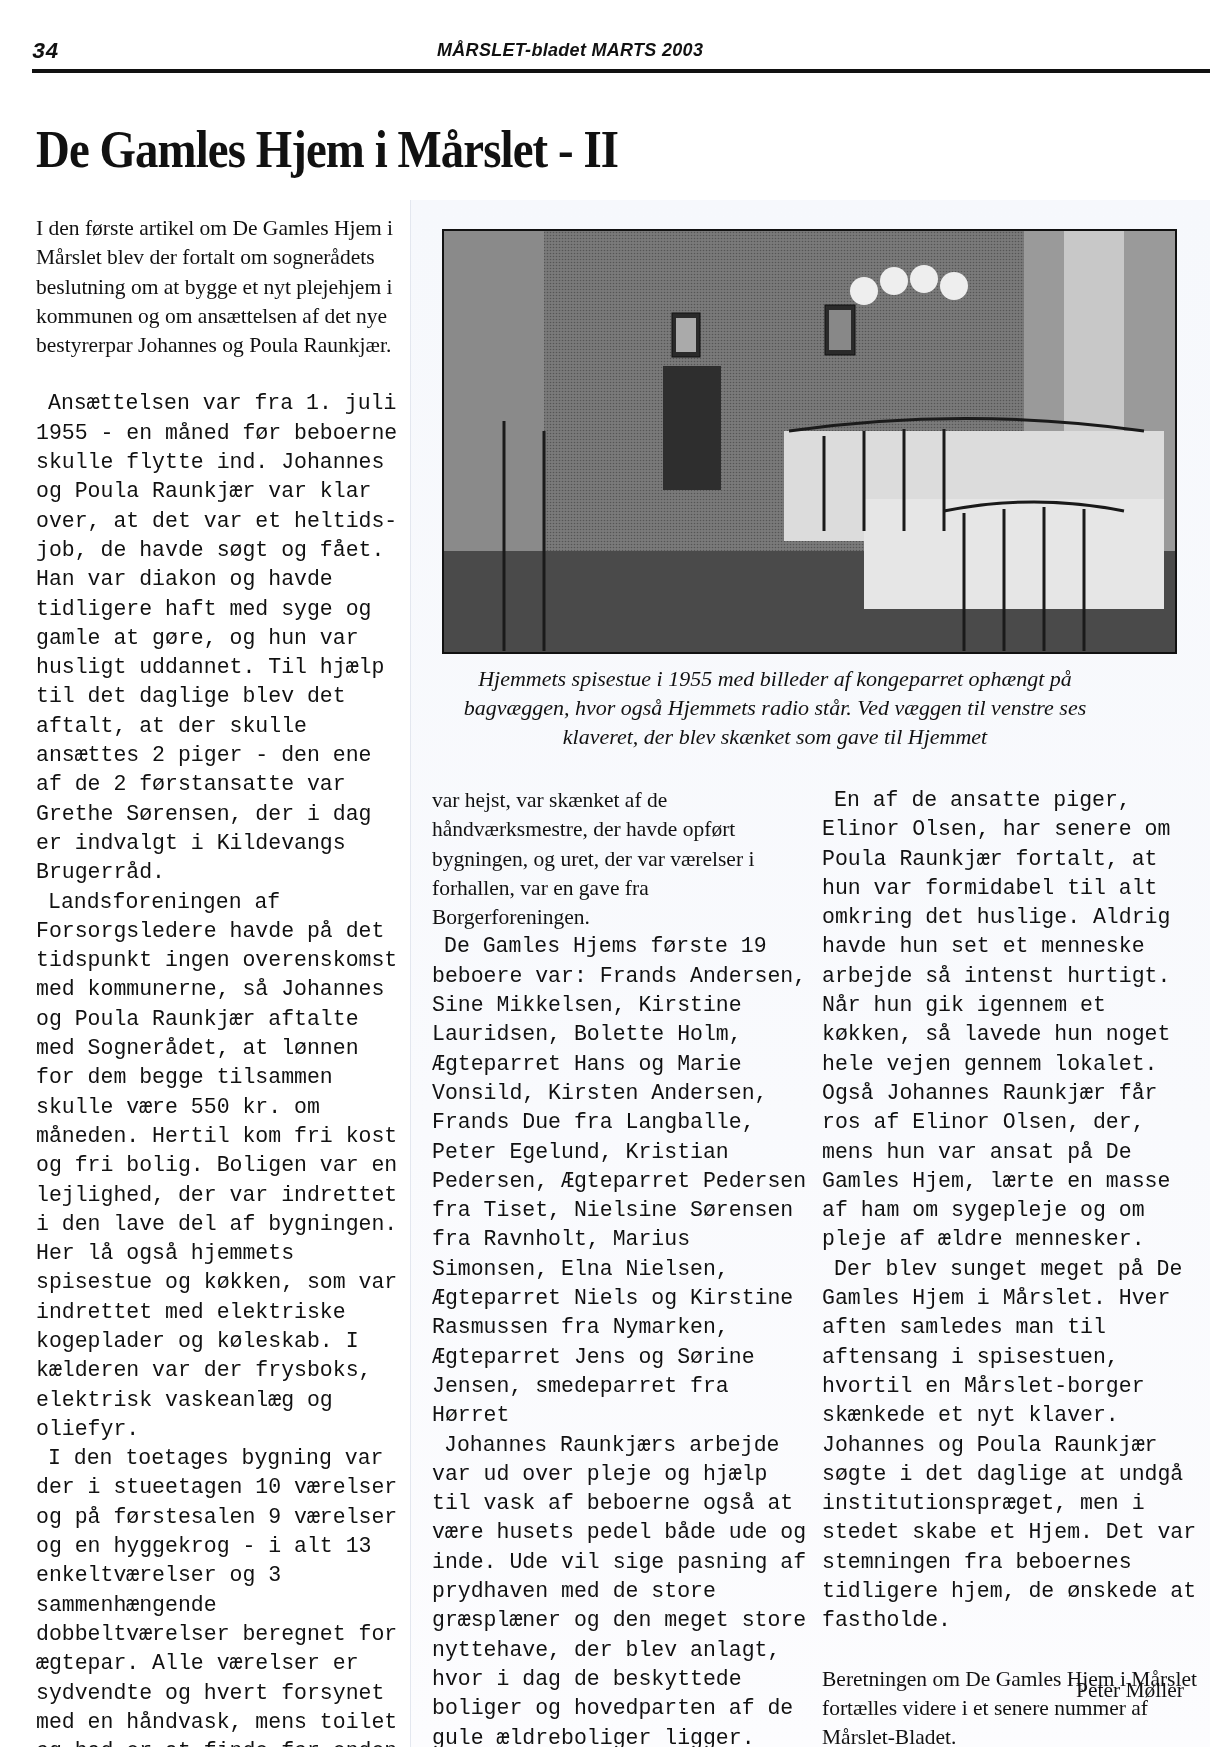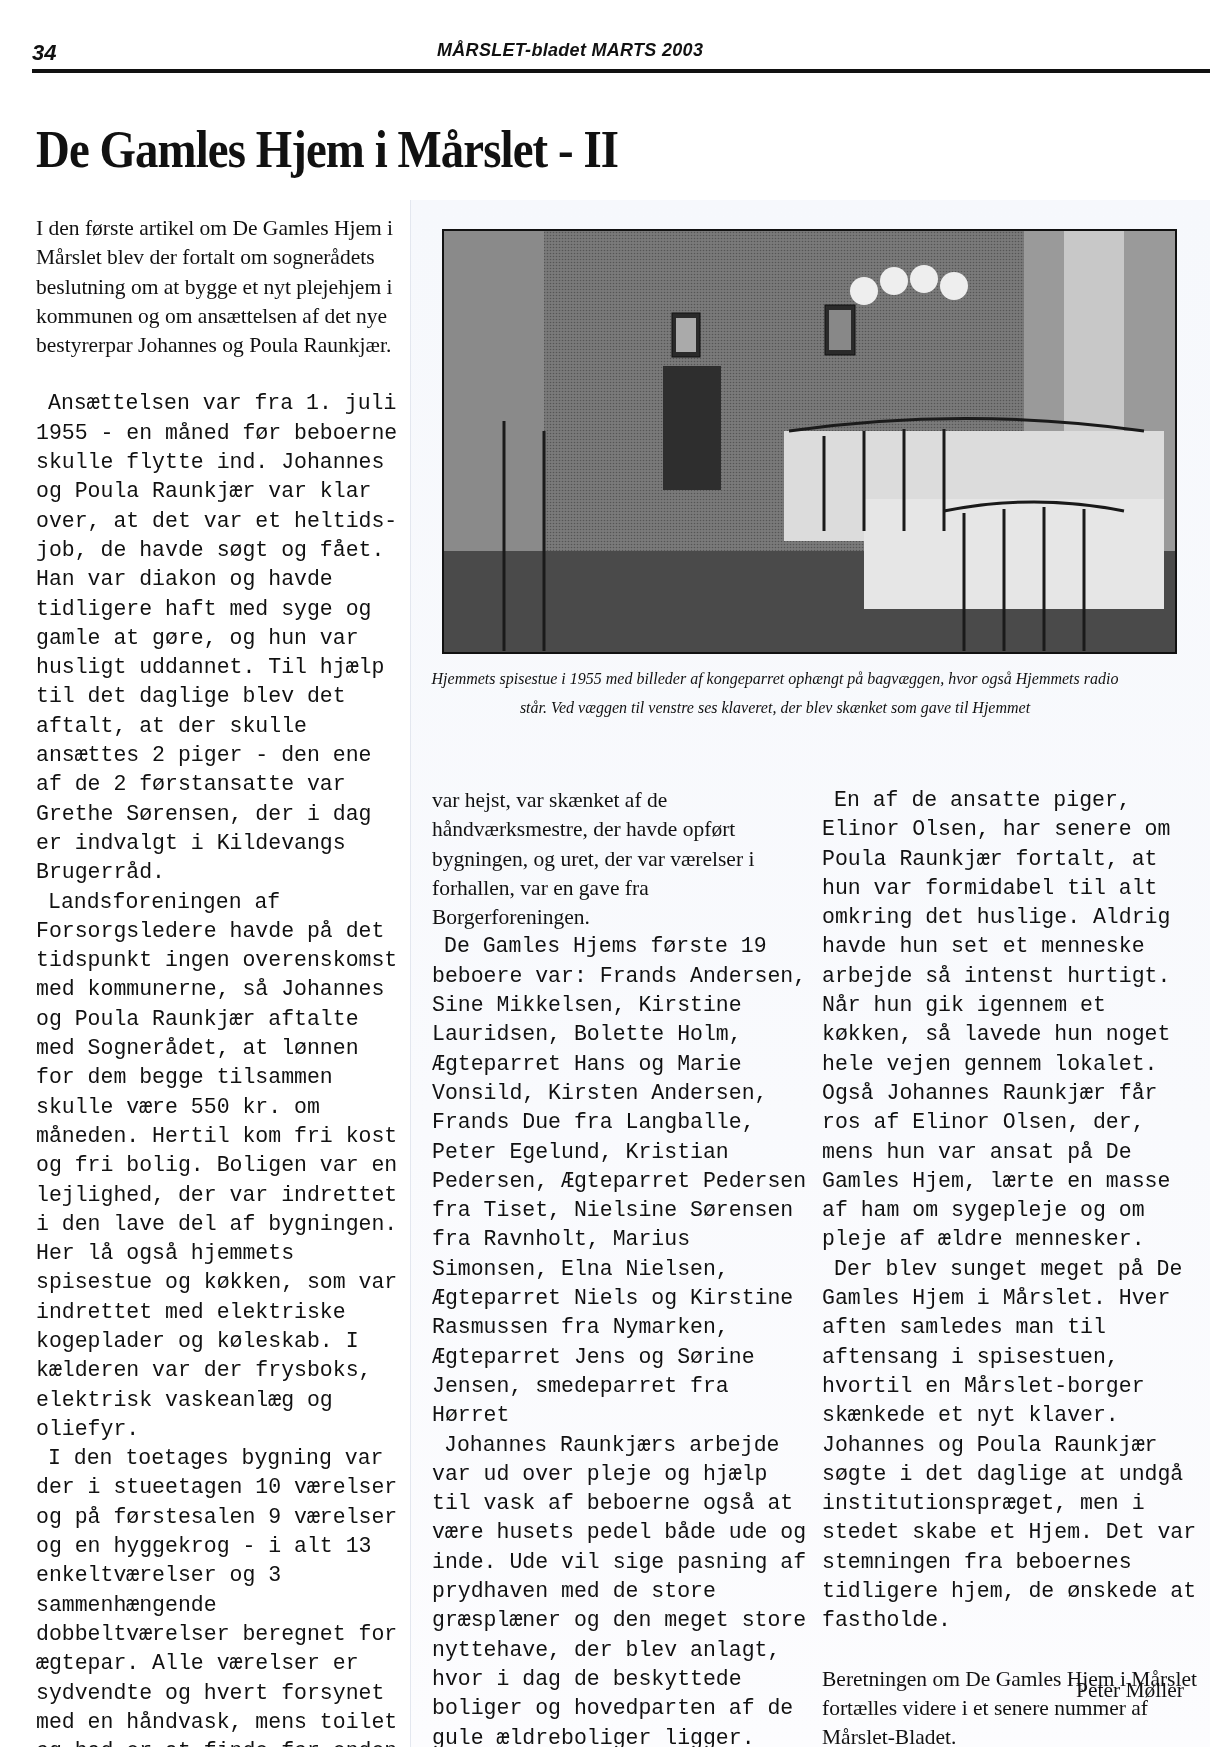--- a/index.html
+++ b/index.html
@@ -4,33 +4,33 @@
 <style>
   html, body { margin: 0; padding: 0; }
   body {
     width: 1210px; height: 1747px; background: #ffffff; position: relative; overflow: hidden;
     font-family: "Liberation Serif", "DejaVu Serif", serif; color: #111;
   }
   .bleed { position: absolute; left: 410px; top: 200px; width: 800px; height: 1547px;
     background: linear-gradient(180deg, #f6f8fc 0%, #f9fafd 60%, #fcfcfe 100%); }
   .bleed-line { position: absolute; right: 0; width: 1px; height: 100%; background: #e3e7ef; }
   .header { position: absolute; left: 32px; right: 0; top: 40px; height: 30px; }
-  .page-number { position: absolute; left: 0; top: 0; font-family: Liberation Sans, sans-serif; font-weight: bold; font-style: italic; font-size: 22px; }
+  .page-number { position: absolute; left: 0; top: 0; font-family: Liberation Mono, monospace; font-weight: bold; font-style: italic; font-size: 22px; }
   .running-head { position: absolute; left: 405px; top: 0; font-family: "Liberation Sans", sans-serif; font-weight: bold; font-style: italic; font-size: 18px; letter-spacing: 0.3px; }
   .rule { position: absolute; left: 32px; right: 0; top: 69px; height: 4px; background: #111; }
   .title { position: absolute; left: 36px; top: 120px; margin: 0; font-family: "Liberation Serif", serif; font-weight: bold; font-size: 52px; letter-spacing: -1px; transform: scaleX(0.9); transform-origin: left; white-space: nowrap; }
   .col { position: absolute; font-size: 21.5px; line-height: 29.3px; }
   .col p { margin: 0; text-align: left; }
   .col p.indent { text-indent: 12px; font-family: Liberation Mono, monospace; }
   .col p.gap { margin-top: 29px; }
   .col-left { left: 36px; top: 214px; width: 370px; }
   .col-mid { left: 432px; top: 786px; width: 375px; }
   .col-right { left: 822px; top: 786px; width: 380px; }
   .photo { position: absolute; left: 442px; top: 229px; width: 735px; height: 425px; border: 2px solid #111; box-sizing: border-box; overflow: hidden; background: #6b6b6b; }
-  .caption { position: absolute; left: 425px; top: 664px; width: 700px; text-align: center; font-style: italic; font-size: 16px; line-height: 29px; }
+  .caption { position: absolute; left: 425px; top: 664px; width: 700px; text-align: center; font-style: italic; font-size: 22px; line-height: 29px; }
   .signature { position: absolute; right: 26px; top: 1678px; font-size: 21.5px; }
 </style>
 </head>
 <body>
 
 <div class="bleed">
     <div class="bleed-line" style="left:0"></div>
   </div>
 
 <div class="header">

